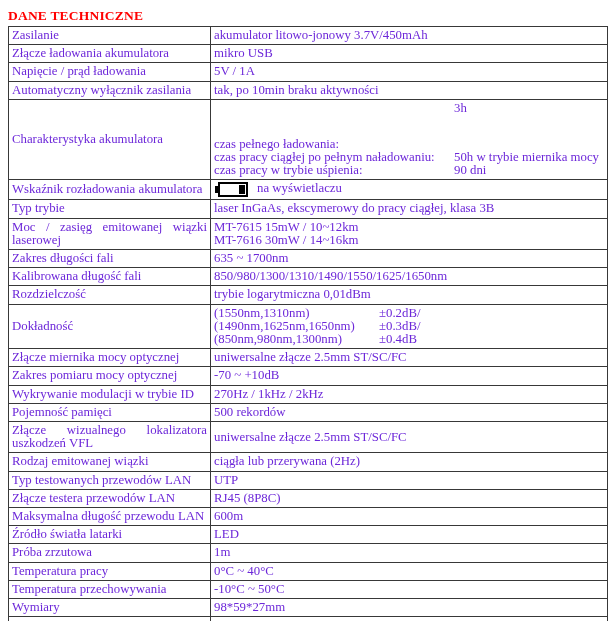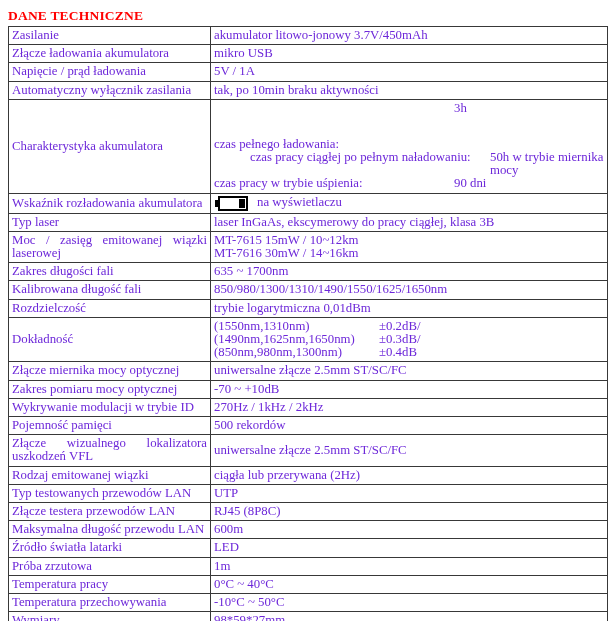--- a/index.html
+++ b/index.html
@@ -106,21 +106,21 @@
         <tr>
           <td>
             <div>Charakterystyka akumulatora</div>
           </td>
           <td>
             <div class="pair">
               <span class="pl" style="flex-basis: 240px; margin-top: 36px;">czas pełnego ładowania:</span>
               <span>3h</span>
             </div>
             <div class="pair">
-              <span class="pl" style="flex-basis: 240px; margin-left: 36px;">czas pracy ciągłej po pełnym naładowaniu:</span>
+              <span class="pl" style="flex-basis: 240px;">czas pracy ciągłej po pełnym naładowaniu:</span>
               <span>50h w trybie miernika mocy</span>
             </div>
             <div class="pair">
               <span class="pl" style="flex-basis: 240px;">czas pracy w trybie uśpienia:</span>
               <span>90 dni</span>
             </div>
           </td>
         </tr>
         <tr>
           <td>
@@ -128,21 +128,21 @@
           </td>
           <td><span class="batt">
               <span class="batt-nub"></span>
               <span class="batt-body">
                 <span class="batt-bar"></span>
               </span>
             </span><span>na wyświetlaczu</span></td>
         </tr>
         <tr>
           <td>
-            <div>Typ laser</div>
+            <div>Typ trybie</div>
           </td>
           <td>
             <div>laser InGaAs, ekscymerowy do pracy ciągłej, klasa 3B</div>
           </td>
         </tr>
         <tr>
           <td>
             <div class="jline">
               <span>Moc</span>
               <span>/</span>

